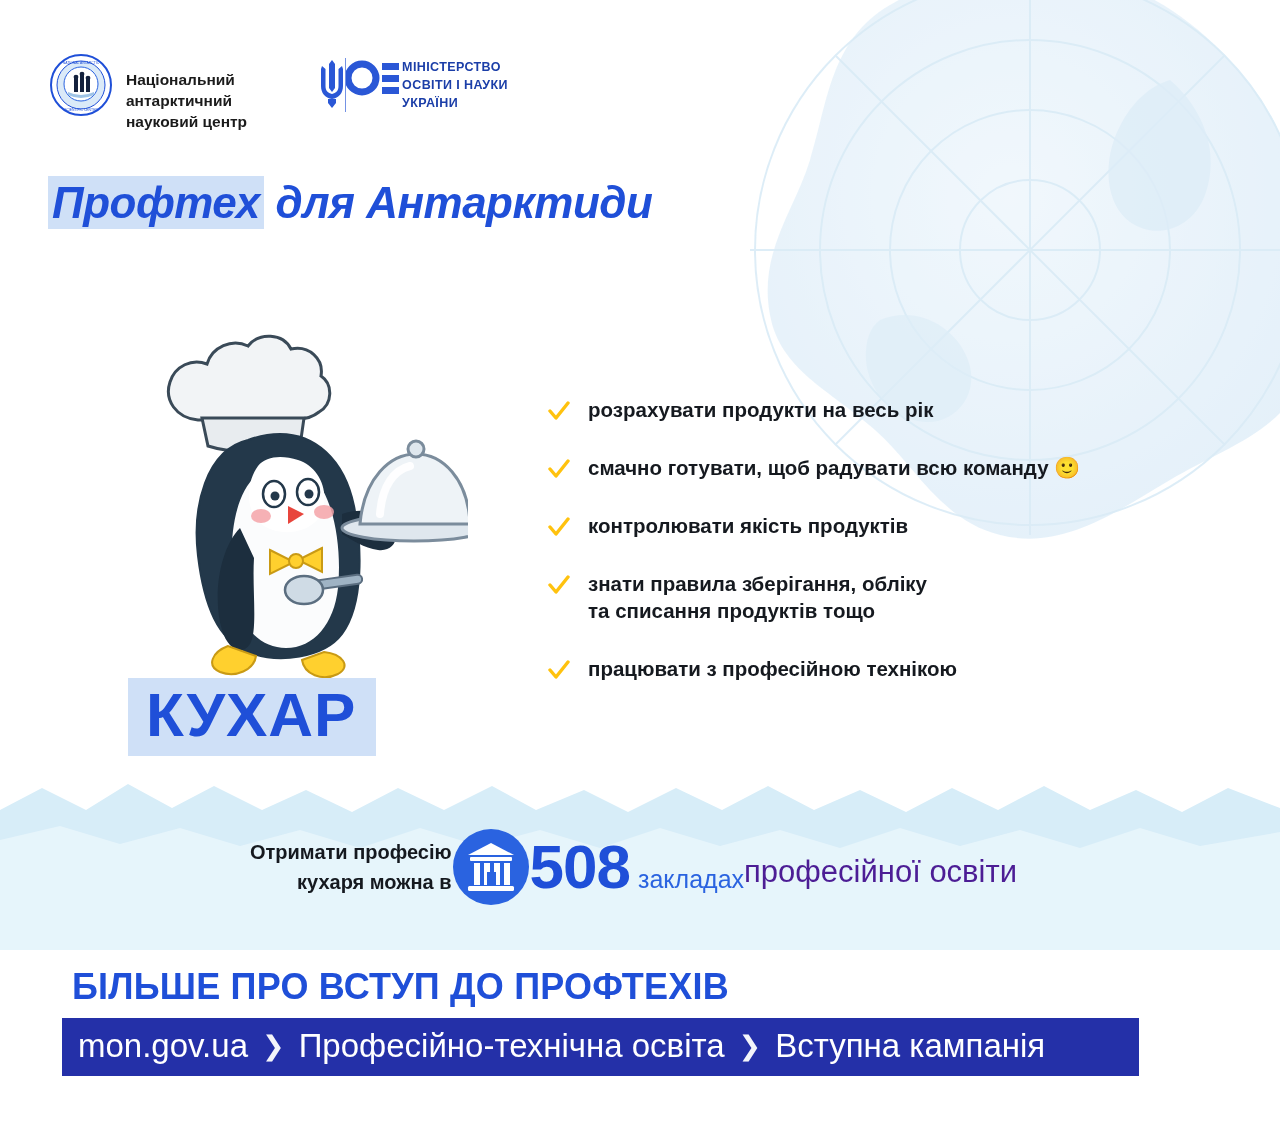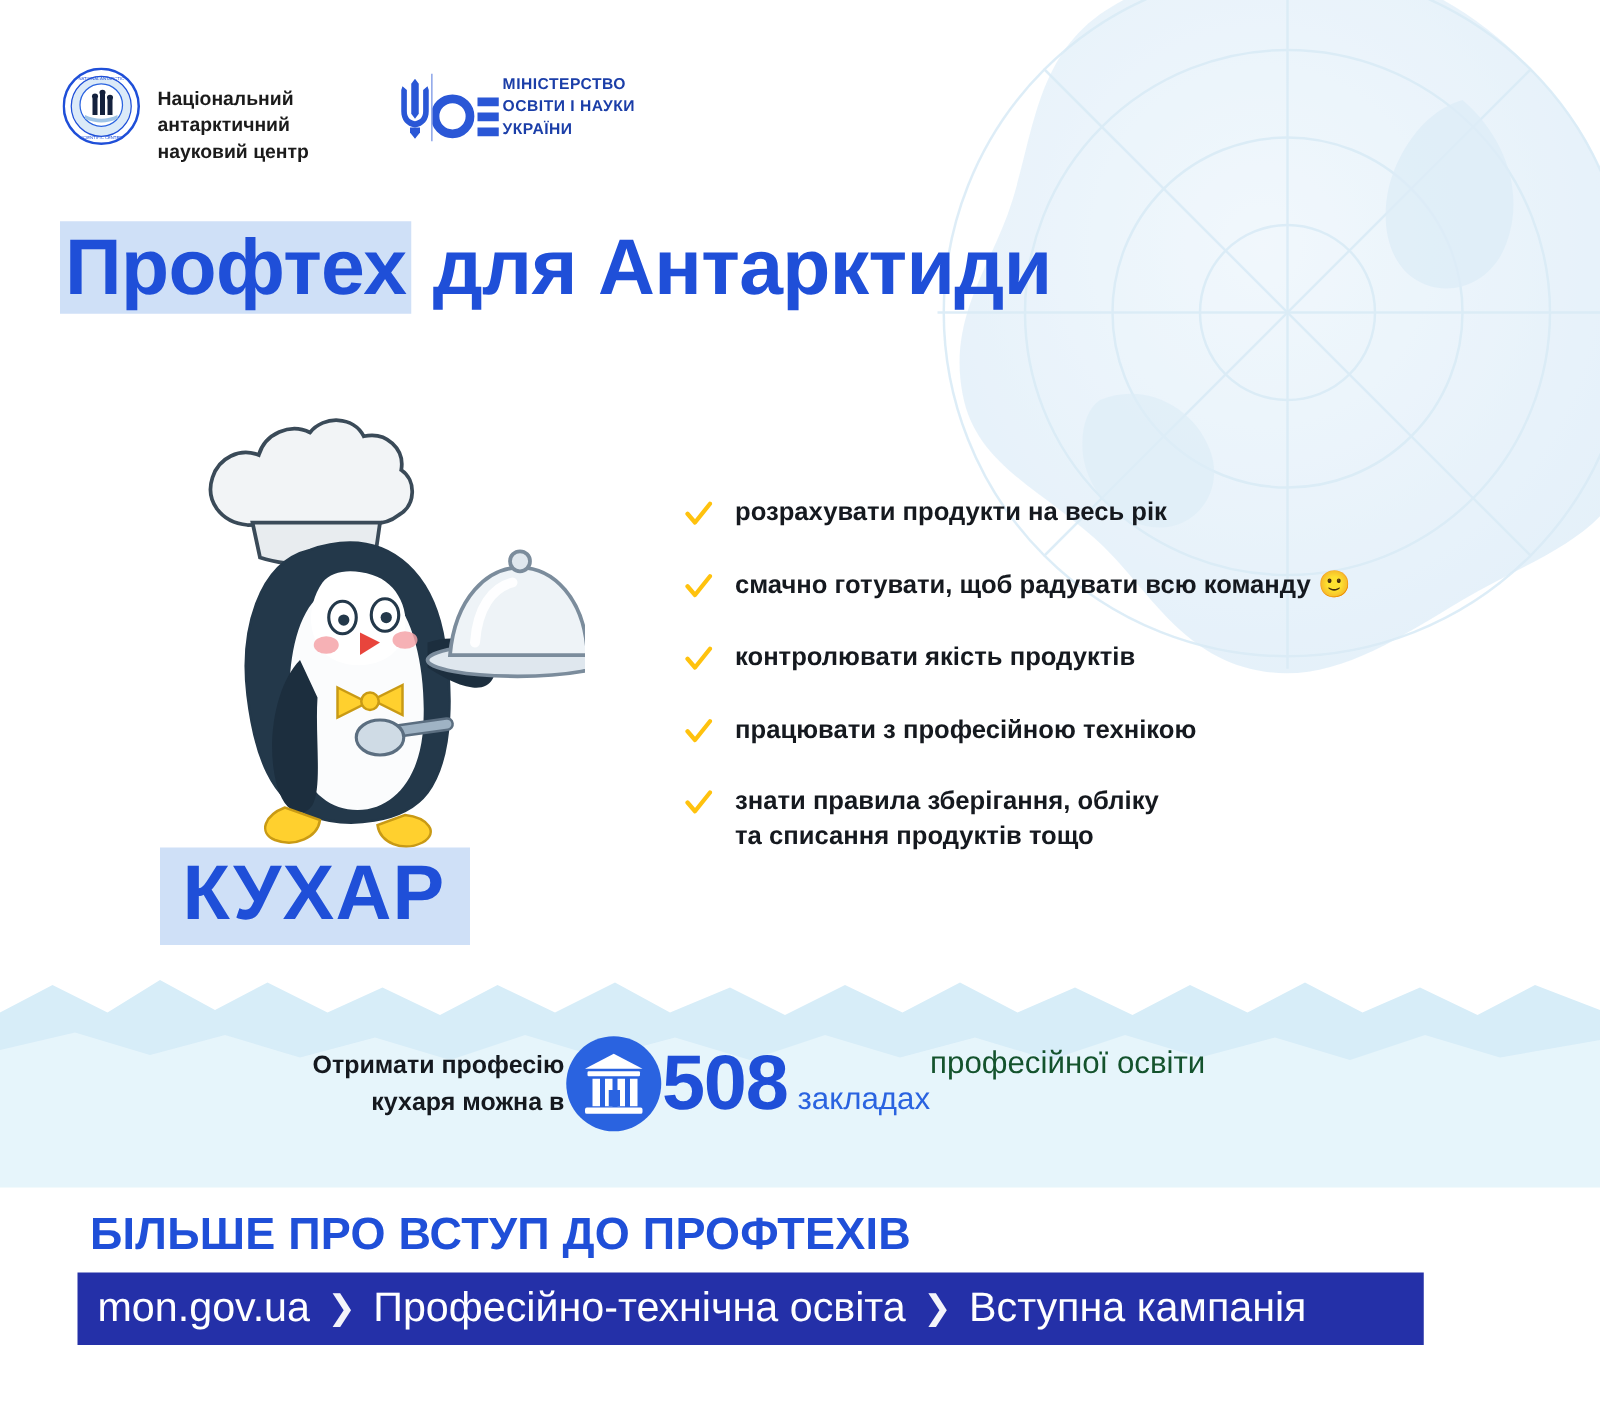--- a/index.html
+++ b/index.html
@@ -54,21 +54,21 @@
   .logo-nasc-text {
     font-size: 15.5px;
     font-weight: bold;
     line-height: 1.35;
     color: #1b1b1b;
     white-space: pre-line;
     margin-top: 32px;
   }
   .logo-mon {
     display: flex;
-    align-items: flex-end;
+    align-items: flex-start;
     gap: 0;
   }
   .trident {
     width: 26px;
     height: 52px;
     flex: 0 0 26px;
   }
   .mon-divider {
     width: 1px;
     height: 54px;
@@ -88,25 +88,26 @@
     color: #1b3ea8;
     text-transform: uppercase;
     white-space: pre-line;
   }
 
   
   .title {
     position: absolute;
     top: 178px;
     left: 48px;
-    font-size: 63px;
+    font-size: 44px;
     font-weight: bold;
     color: #1f4fd8;
     letter-spacing: -.5px;
     white-space: nowrap;
+    font-style: italic;
   }
   .title .hl {
     background: #cfe0f7;
     padding: 2px 4px;
     box-decoration-break: clone;
     -webkit-box-decoration-break: clone;
   }
 
   
   .penguin-wrap {
@@ -206,23 +207,23 @@
     font-size: 62px;
     font-weight: bold;
     color: #1f4fd8;
     letter-spacing: -1px;
   }
   .stat-word {
     font-size: 25px;
     color: #2a63e0;
   }
   .stat-sub {
-    font-size: 25px;
-    color: #14532d;
-    margin-top: 2px;
+    font-size: 31px;
+    color: #4c1d95;
+    margin-top: 20px;
   }
 
   
   .footer-head {
     position: absolute;
     left: 72px;
     top: 966px;
     font-size: 36px;
     font-weight: bold;
     color: #1f4fd8;
@@ -392,29 +393,29 @@
       <svg class="check" viewBox="0 0 22 22">
           <path d="M2 11 L8 18 L20 3" stroke="#ffc20e" stroke-width="3.4" fill="none" stroke-linecap="round" stroke-linejoin="round"></path>
         </svg>
       <div class="bullet-text">контролювати якість продуктів</div>
     </div>
 
     <div class="bullet">
       <svg class="check" viewBox="0 0 22 22">
           <path d="M2 11 L8 18 L20 3" stroke="#ffc20e" stroke-width="3.4" fill="none" stroke-linecap="round" stroke-linejoin="round"></path>
         </svg>
-      <div class="bullet-text">працювати з професійною технікою</div>
+      <div class="bullet-text">знати правила зберігання, обліку
+та списання продуктів тощо</div>
     </div>
 
     <div class="bullet">
       <svg class="check" viewBox="0 0 22 22">
           <path d="M2 11 L8 18 L20 3" stroke="#ffc20e" stroke-width="3.4" fill="none" stroke-linecap="round" stroke-linejoin="round"></path>
         </svg>
-      <div class="bullet-text">знати правила зберігання, обліку
-та списання продуктів тощо</div>
+      <div class="bullet-text">працювати з професійною технікою</div>
     </div>
 
   </div>
 
   <svg class="ice-band" viewBox="0 0 1280 180" preserveAspectRatio="none" aria-hidden="true">
     <path d="M0 40 L42 18 L86 40 L128 14 L172 38 L214 16 L262 40 L306 20 L352 42 L398 18 L444 40 L492 16 L536 40 L584 20 L628 42 L676 18 L722 40 L768 16 L814 40 L860 20 L906 42 L952 18 L998 40 L1044 16 L1090 40 L1136 20 L1182 42 L1228 18 L1280 38 L1280 180 L0 180 Z" fill="#d7edf8"></path>
     <path d="M0 70 L60 56 L120 74 L180 58 L240 76 L300 60 L360 78 L420 58 L480 76 L540 60 L600 78 L660 58 L720 76 L780 60 L840 78 L900 58 L960 76 L1020 60 L1080 78 L1140 58 L1200 76 L1280 62 L1280 180 L0 180 Z" fill="#e9f6fc" opacity=".85"></path>
   </svg>
 
   <div class="stat-row">

